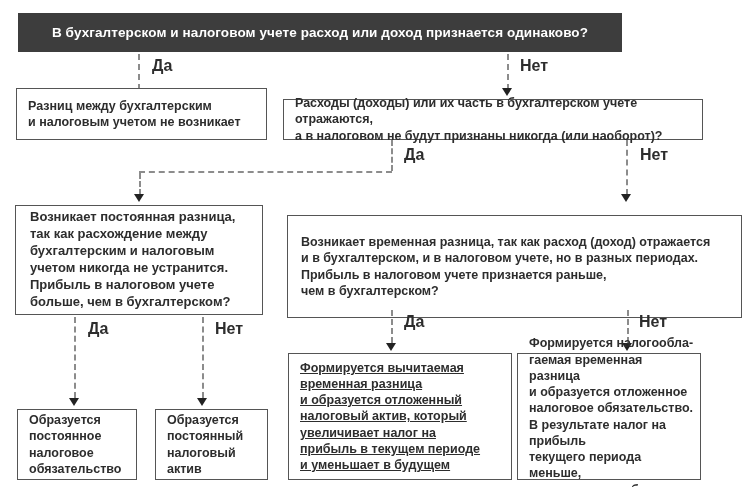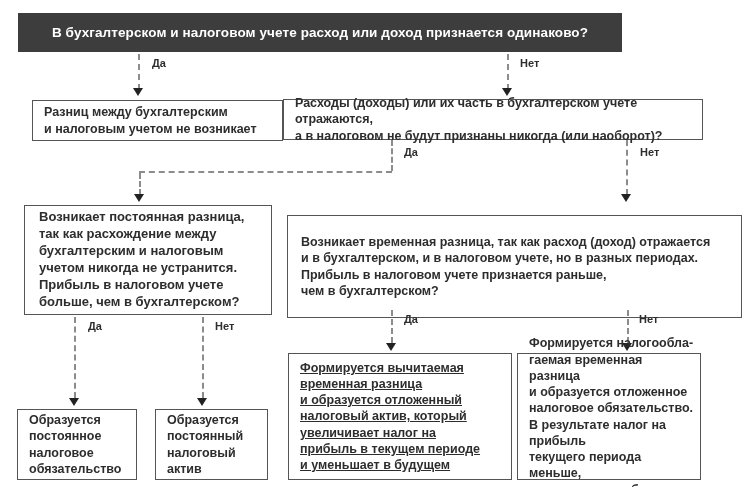--- a/index.html
+++ b/index.html
@@ -19,40 +19,40 @@
   }
   .box{
     position:absolute;box-sizing:border-box;
     background:var(--box_bg,#fff);
     border:1.5px solid var(--box_border,#555);
     color:var(--text,#2d2d2d);
     display:flex;align-items:center;
     font-weight:bold;font-size:12.5px;line-height:1.3;
   }
   .box .txt{white-space:pre-line;padding:4px 8px 4px 11px;}
-  .box-a{left:16px;top:100px;width:251px;height:41px;margin-left:16px;}
+  .box-a{left:16px;top:88px;width:251px;height:52px;}
   .box-b{left:283px;top:99px;width:420px;height:41px;}
-  .box-c{left:24px;top:205px;width:248px;height:110px;font-size:13px;}
+  .box-c{left:15px;top:205px;width:248px;height:110px;font-size:13px;}
   .box-c .txt{padding-left:14px;}
   .box-d{left:287px;top:215px;width:455px;height:103px;}
   .box-d .txt{padding-left:13px;}
   .box-e{left:17px;top:409px;width:120px;height:71px;}
   .box-f{left:155px;top:409px;width:113px;height:71px;}
   .box-g{left:288px;top:353px;width:224px;height:127px;text-decoration:underline;}
   .box-h{left:517px;top:353px;width:184px;height:127px;}
   .box-h .txt{padding-right:4px;}
   .vline{position:absolute;width:0;border-left:2px dashed var(--connector,#8c8c8c);}
   .hline{position:absolute;height:0;border-top:2px dashed var(--connector,#8c8c8c);}
   .arrowhead{
     position:absolute;width:0;height:0;
     border-left:5px solid transparent;border-right:5px solid transparent;
     border-top:8px solid var(--arrow,#222);
   }
   .edge-label{
-    position:absolute;font-weight:bold;font-size:11px;color:var(--text,#2d2d2d);
+    position:absolute;font-weight:bold;font-size:16px;color:var(--text,#2d2d2d);
   }
   
   .c1v{left:138px;top:54px;height:36px;} .c1a{left:133px;top:88px;} .l1{left:152px;top:57px;}
   .c2v{left:507px;top:54px;height:36px;} .c2a{left:502px;top:88px;} .l2{left:520px;top:57px;}
   .c3v1{left:391px;top:140px;height:31px;}
   .c3h{left:139px;top:171px;width:253px;}
   .c3v2{left:139px;top:173px;height:22px;}
   .c3a{left:134px;top:194px;} .l3{left:404px;top:146px;}
   .c4v{left:626px;top:140px;height:55px;} .c4a{left:621px;top:194px;} .l4{left:640px;top:146px;}
   .c5v{left:74px;top:317px;height:81px;} .c5a{left:69px;top:398px;} .l5{left:88px;top:320px;}

